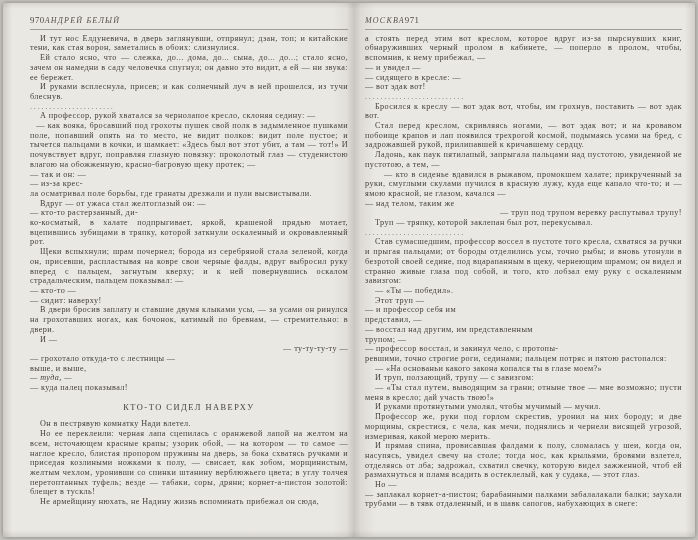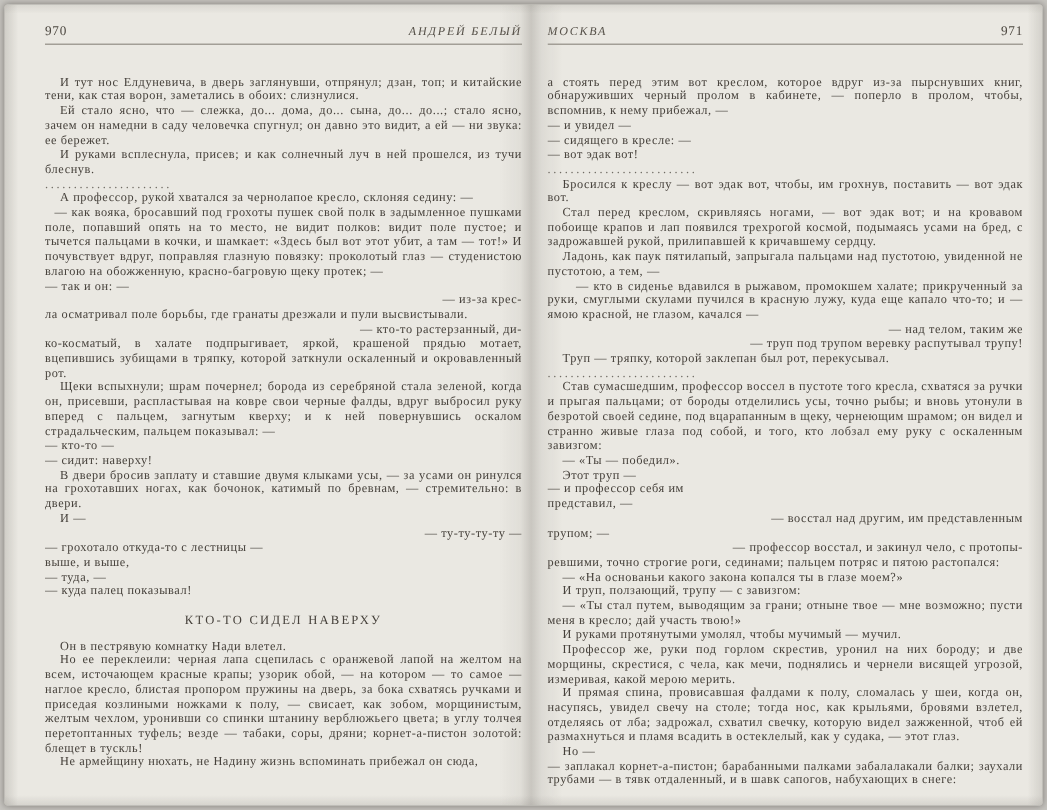--- a/index.html
+++ b/index.html
@@ -23,42 +23,42 @@
       linear-gradient(0deg, rgba(70,65,58,.12), rgba(70,65,58,0) 7px);
   }
   .page{
     position:absolute;top:13px;height:520px;overflow:hidden;
     color:#46413b;
     font-size:8.2px;line-height:9.7px;letter-spacing:.4px;
   }
   .page.left{left:27px;width:318px;}
   .page.right{left:362px;width:317px;}
   .phead{
-    display:flex;justify-content:space-between;align-items:baseline;
+    display:flex;justify-content:flex-start;align-items:baseline;
     border-bottom:1px solid #a29e96;
-    padding-bottom:3px;margin-bottom:20px;
+    padding-bottom:3px;margin-bottom:4px;
   }
   .pnum{font-size:8.8px;letter-spacing:.5px;color:#4b463f;}
   .ptitle{font-style:italic;font-size:8px;letter-spacing:1.2px;color:#57524a;}
   .content p{margin:0;}
   .par{text-align:justify;text-indent:0;}
   .ind{text-indent:10px;}
   .plain{}
-  .rgt{text-align:right;}
+  .rgt{text-align:left;}
   .dots{letter-spacing:1.8px;color:#6f6b63;text-align:left;white-space:nowrap;overflow:hidden;}
   .head{text-align:center;letter-spacing:1.5px;font-size:8.4px;margin:10px 0 7px !important;text-indent:0;}
   .blkA{margin-left:11%;text-indent:2%;}
   .blkB{margin-left:17%;}
   .blkC{margin-left:18%;text-indent:6%;}
   .blkD{margin-left:13%;}
   .m2{margin-left:1.5%;text-align:left;}
   .m6{margin-left:6%;text-align:right;}
   .m7{margin-left:7%;text-align:right;}
   .m18{margin-left:18%;text-align:left;}
-  .m20{margin-left:19%;text-align:left;}
+  .m20{margin-left:19%;text-align:left;font-style:italic;}
   .m21{margin-left:21%;text-align:left;}
   .m23{margin-left:23%;text-align:left;}
   .m31{margin-left:30%;text-align:left;}
   .m42{margin-left:42%;text-align:left;white-space:nowrap;}
   .m48{margin-left:46%;text-align:left;white-space:nowrap;}
   .m60{margin-left:60%;text-align:left;white-space:nowrap;}
   .m64{margin-left:62%;text-align:left;white-space:nowrap;}
   .m74{margin-left:71%;text-align:left;white-space:nowrap;}
 </style>
 </head>
@@ -75,20 +75,21 @@
     <div class="content">
         <p class="par ind">И тут нос Елдуневича, в дверь заглянувши, отпрянул; дзан, топ; и китайские тени, как стая ворон, заметались в обоих: слизнулися.</p>
         <p class="par ind">Ей стало ясно, что — слежка, до... дома, до... сына, до... до...; стало ясно, зачем он намедни в саду человечка спугнул; он давно это видит, а ей — ни звука: ее бережет.</p>
         <p class="par ind">И руками всплеснула, присев; и как солнечный луч в ней прошелся, из тучи блеснув.</p>
         <p class="par dots">......................</p>
         <p class="par ind">А профессор, рукой хватался за чернолапое кресло, склоняя седину: —</p>
         <p class="par blkA">— как вояка, бросавший под грохоты пушек свой полк в задымленное пушками поле, попавший опять на то место, не видит полков: видит поле пустое; и тычется пальцами в кочки, и шамкает: «Здесь был вот этот убит, а там — тот!» И почувствует вдруг, поправляя глазную повязку: проколотый глаз — студенистою влагою на обожженную, красно-багровую щеку протек; —</p>
         <p class="par m60">— так и он: —</p>
         <p class="par rgt">— из-за крес-</p>
         <p class="par plain">ла осматривал поле борьбы, где гранаты дрезжали и пули высвистывали.</p>
+        <p class="par ind">Вдруг — от ужаса стал желтоглазый он: —</p>
         <p class="par rgt">— кто-то растерзанный, ди-</p>
         <p class="par blkB">ко-косматый, в халате подпрыгивает, яркой, крашеной прядью мотает, вцепившись зубищами в тряпку, которой заткнули оскаленный и окровавленный рот.</p>
         <p class="par ind">Щеки вспыхнули; шрам почернел; борода из серебряной стала зеленой, когда он, присевши, распластывая на ковре свои черные фалды, вдруг выбросил руку вперед с пальцем, загнутым кверху; и к ней повернувшись оскалом страдальческим, пальцем показывал: —</p>
         <p class="par m48">— кто-то —</p>
         <p class="par m64">— сидит: наверху!</p>
         <p class="par ind">В двери бросив заплату и ставшие двумя клыками усы, — за усами он ринулся на грохотавших ногах, как бочонок, катимый по бревнам, — стремительно: в двери.</p>
         <p class="par ind">И —</p>
         <p class="par m6">— ту-ту-ту-ту —</p>
         <p class="par m23">— грохотало откуда-то с лестницы —</p>
         <p class="par m2">выше, и выше,</p>

